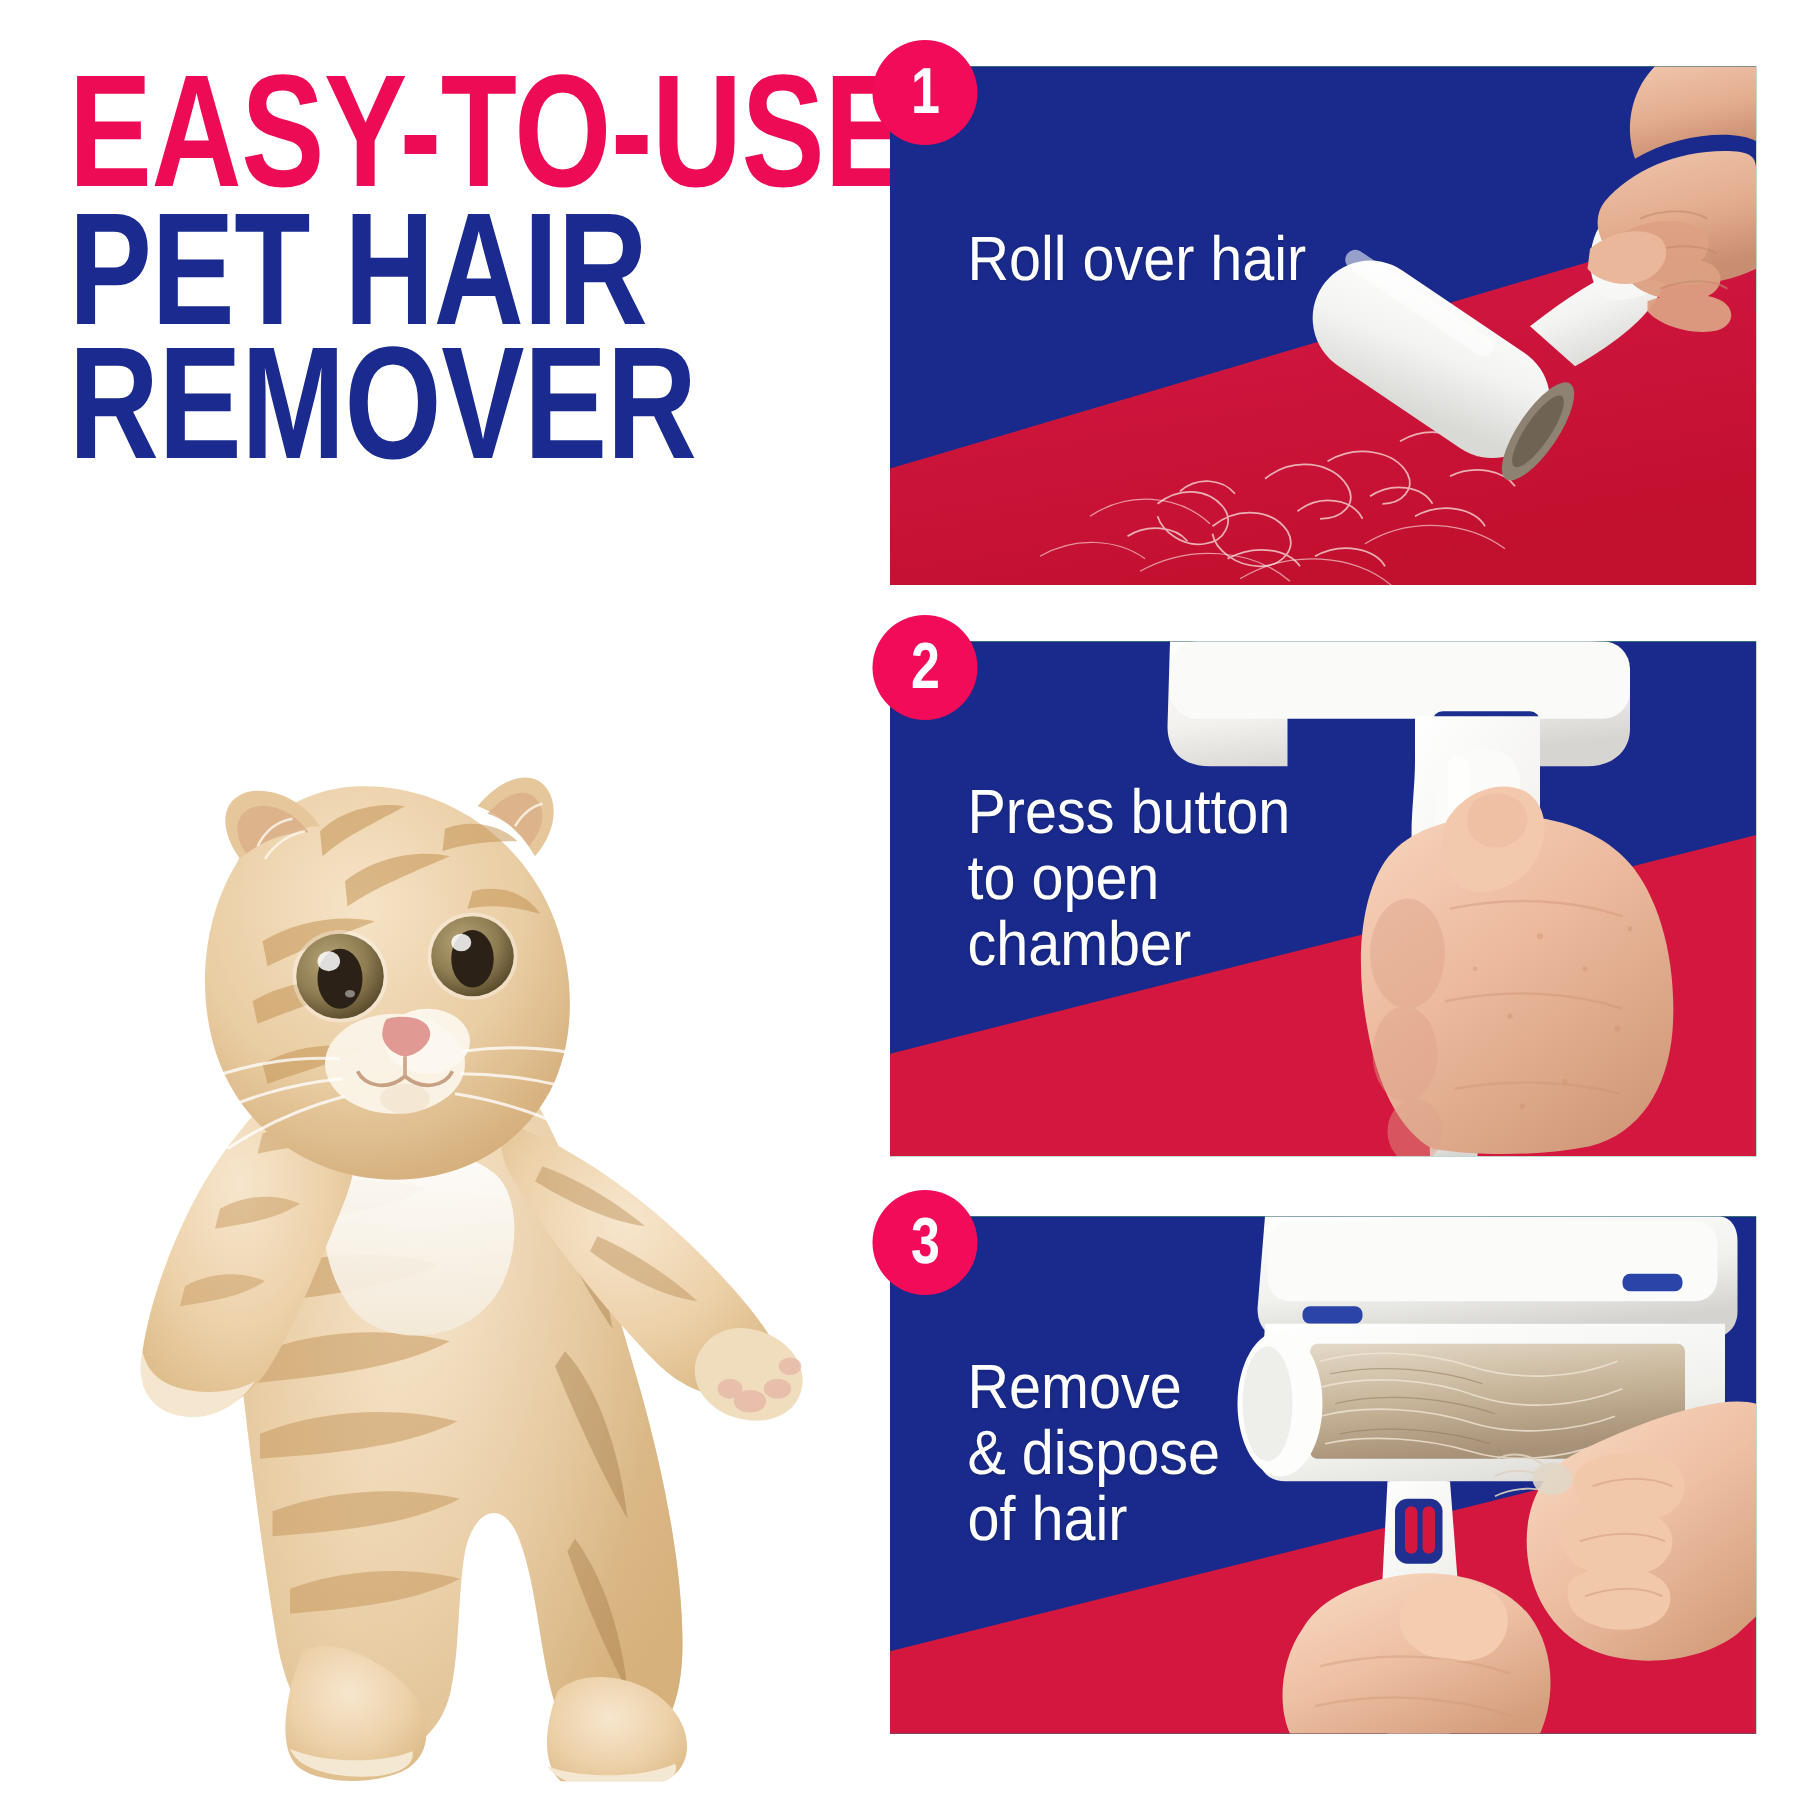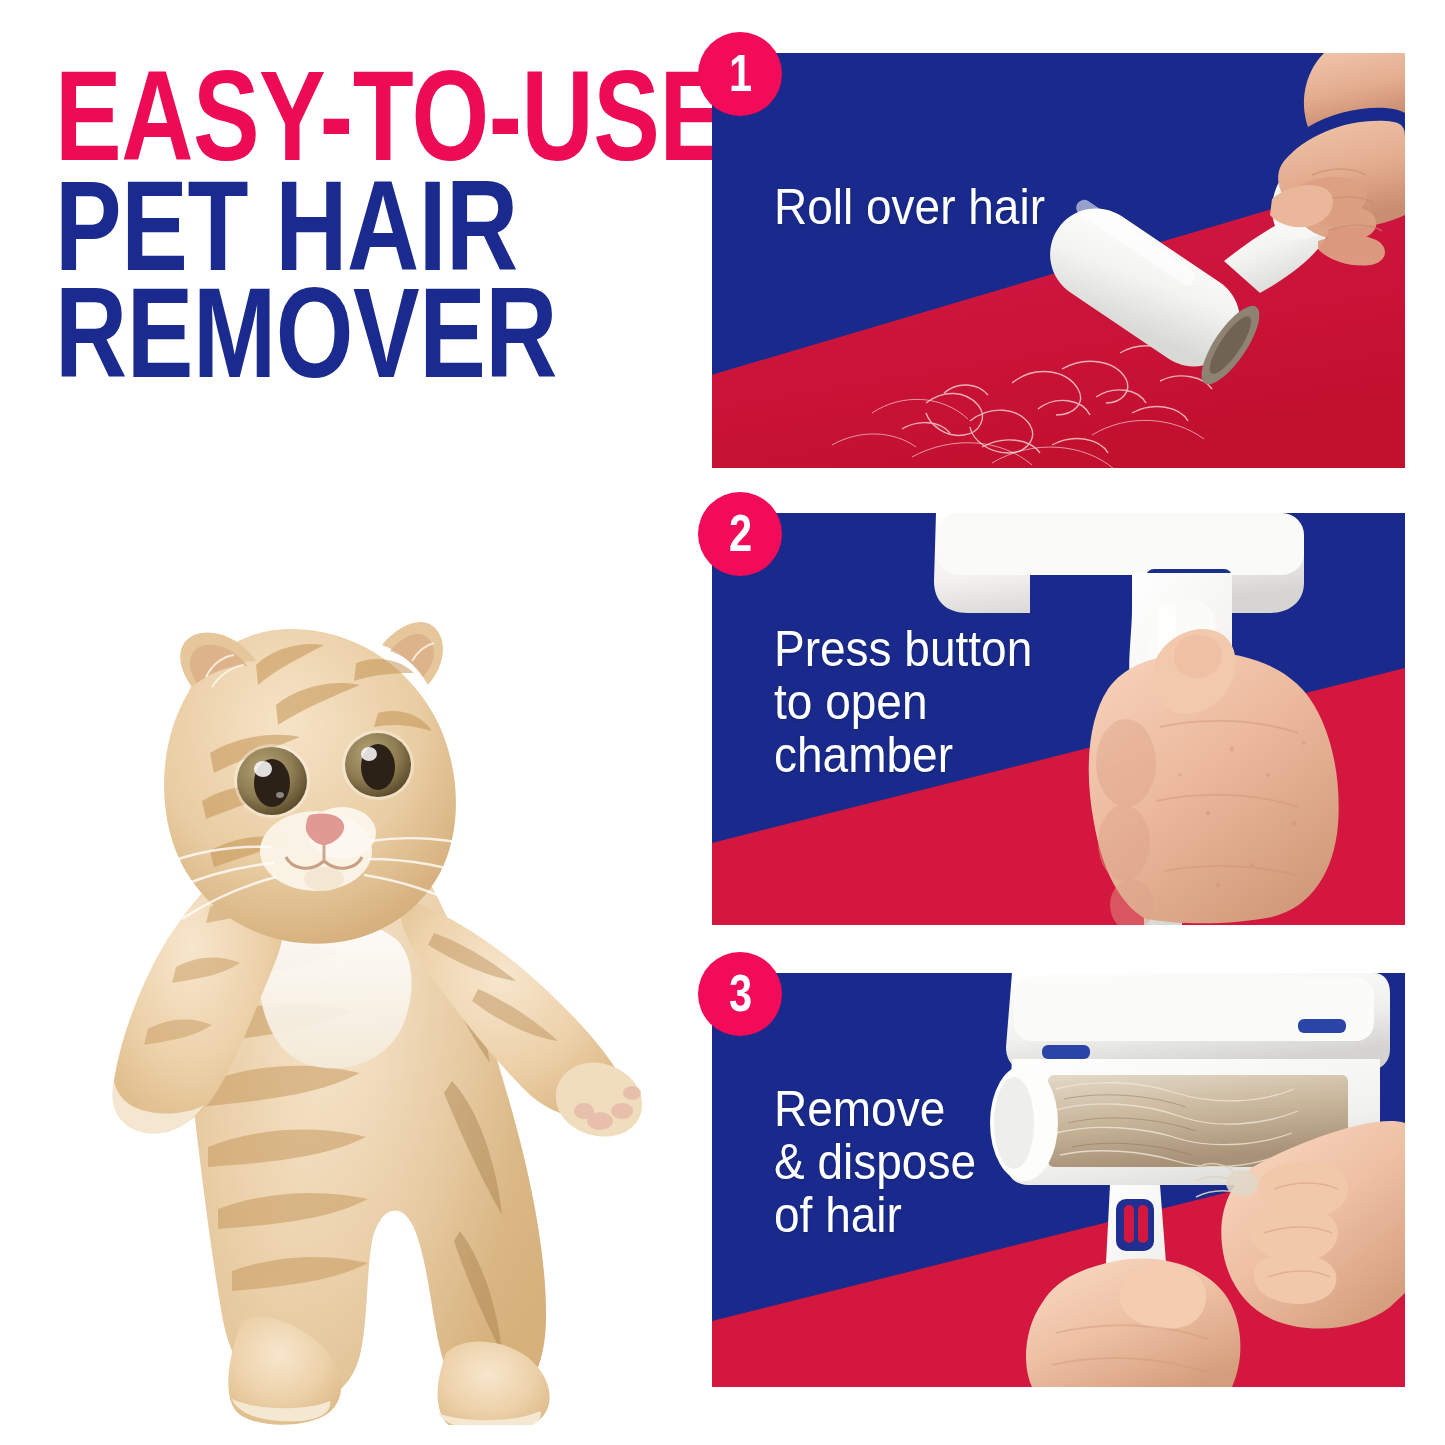--- a/index.html
+++ b/index.html
@@ -8,21 +8,21 @@
     background:#ffffff;
     font-family:"Liberation Sans", sans-serif;
     overflow:hidden;
     position:relative;
   }
   .stage{position:absolute;inset:0;}
 
   
   .headline{
     position:absolute;
-    left:55px; top:62px;
+    left:55px; top:52px;
     width:620px;
   }
   .hl-line{
     display:block;
     font-family:"Liberation Sans Narrow","Liberation Sans",sans-serif;
     font-weight:700;
     letter-spacing:-0.5px;
     line-height:0.84;
     transform:scaleX(0.78);
     transform-origin:left top;

